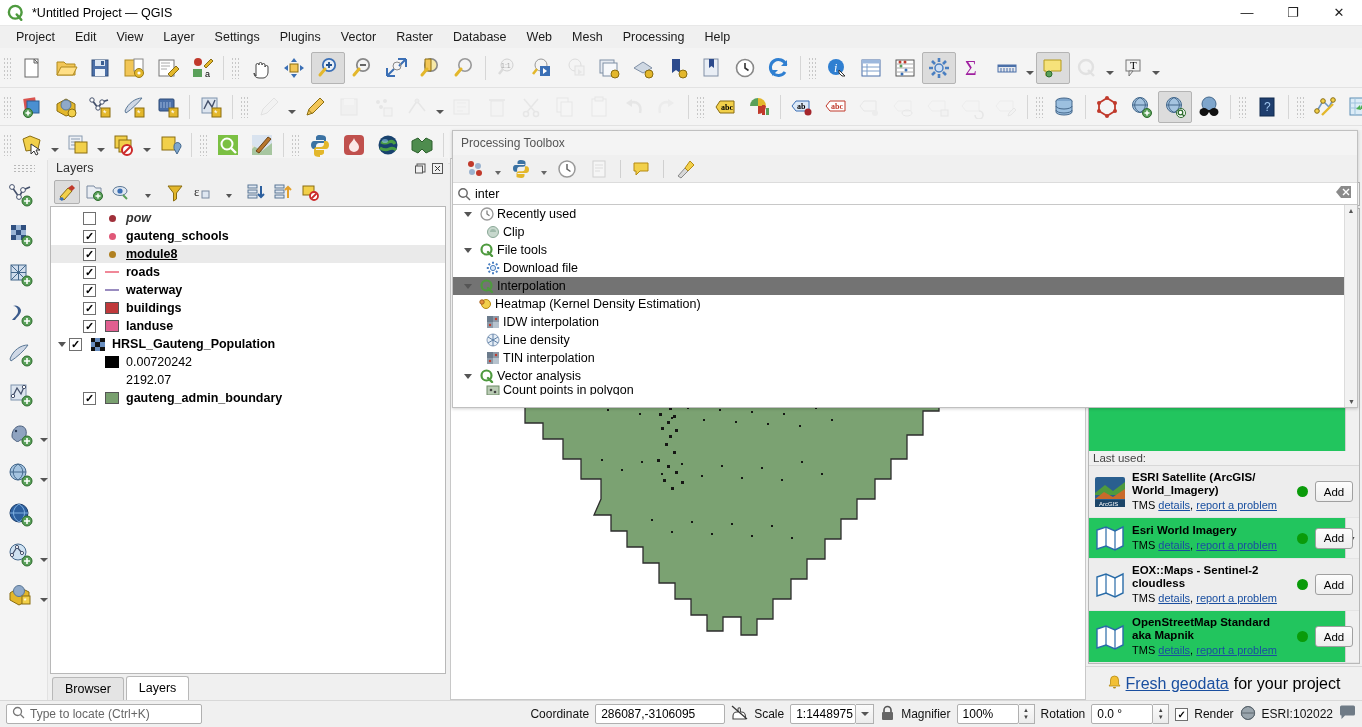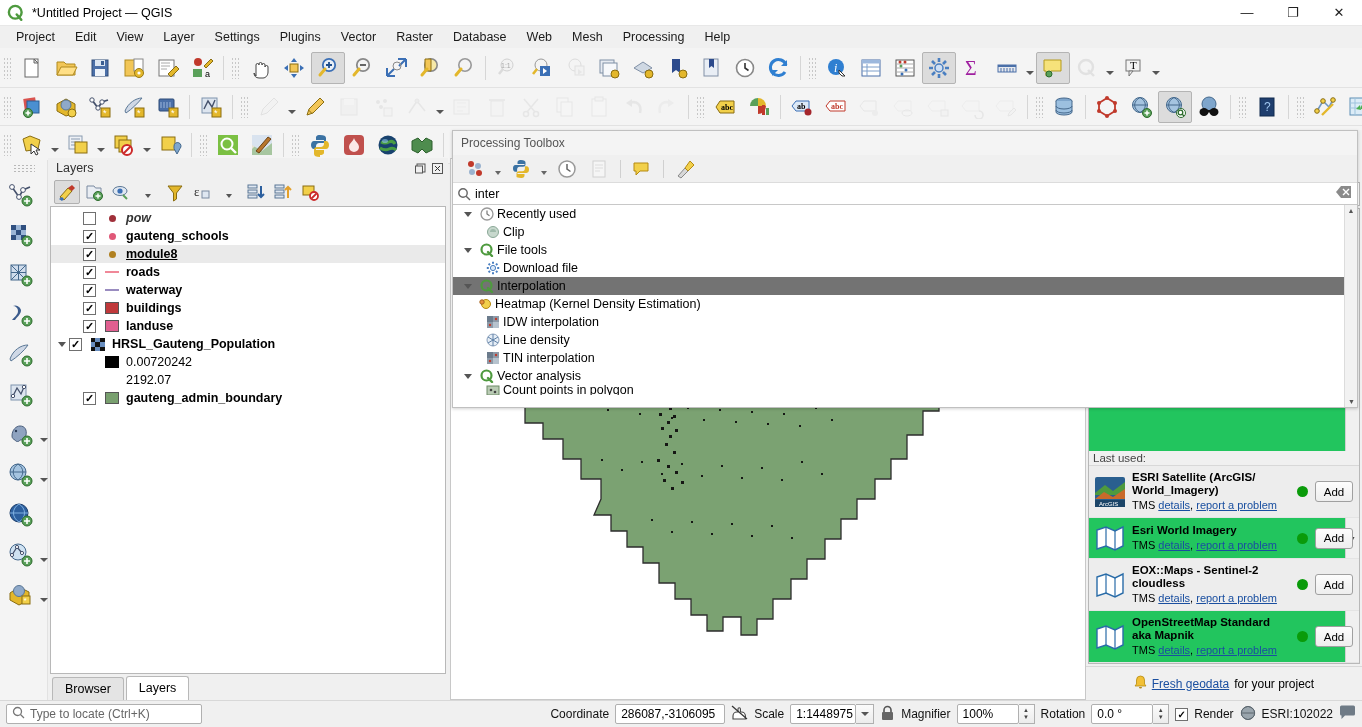--- a/index.html
+++ b/index.html
@@ -128,21 +128,21 @@
   .lu-ico { width: 30px; height: 30px; flex: none; }
   .lu-txt { flex: 1; min-width: 0; }
   .lu-name { font-size: 11.5px; font-weight: bold; line-height: 13px; }
   .lu-sub { font-size: 11px; line-height: 14px; margin-top: 1px; }
   .lu-sub a { color: #1a4fa0; text-decoration: underline; }
   .lu-dot { width: 11px; height: 11px; border-radius: 50%; background: #0a9b0a; flex: none; }
   .lu-add { width: 38px; height: 21px; border: 1px solid #a0a0a0; border-radius: 3px;
             background: linear-gradient(#fdfdfd,#eeeeee); font-size: 11.5px;
             display: flex; align-items: center; justify-content: center; flex: none; }
   .rp-footer { height: 34px; background: #f0f0f0; display: flex; align-items: center;
-               justify-content: center; gap: 5px; border-top: 1px solid #d8d8d8; font-size: 12px; }
+               justify-content: center; gap: 5px; border-top: 1px solid #d8d8d8; font-size: 16px; }
   .rp-footer a { color: #1a4fa0; text-decoration: underline; }
 
   
   .ptbox { position: absolute; left: 452px; top: 130px; width: 906px; height: 278px;
            background: #f4f4f4; border: 1px solid #c0c0c0; display: flex; flex-direction: column;
            box-shadow: 0 1px 3px rgba(0,0,0,.18); }
   .ptbox-title { height: 24px; display: flex; align-items: center; padding-left: 8px;
                  font-size: 12px; color: #555; }
   .ptbox-toolbar { height: 28px; display: flex; align-items: center; padding-left: 8px; gap: 4px;
                    background: #f0f0f0; border-bottom: 1px solid #dcdcdc; }
@@ -1746,21 +1746,21 @@
     <div class="locator">
       <span>
         <svg width="13" height="13">
             <circle cx="5.5" cy="5.5" r="4" fill="none" stroke="#777" stroke-width="1.3"></circle>
             <path d="M8.5 8.5 L12 12" stroke="#777" stroke-width="1.3"></path>
           </svg></span>
       <span>Type to locate (Ctrl+K)</span>
     </div>
     <div style="flex:1"></div>
     <span class="sb-lbl">Coordinate</span>
-    <div class="sb-field" style="width:110px">286087,-3106095</div>
+    <div class="sb-field" style="width:130px">286087,-3106095</div>
     <span>
       <svg width="17" height="17">
           <path d="M2 12 a4 4 0 014-4 h1 v-3 a1.2 1.2 0 012.4 0 v3 h1 a4 4 0 014 4 v3 H2z" fill="#fff" stroke="#444" stroke-width="1.1"></path>
           <path d="M1 2 L16 15" stroke="#333" stroke-width="1.2"></path>
         </svg></span>
     <span class="sb-lbl">Scale</span>
     <div style="display:flex">
       <div class="sb-field" style="width:66px">1:1448975</div>
       <div class="combo-arrow"></div>
     </div>

